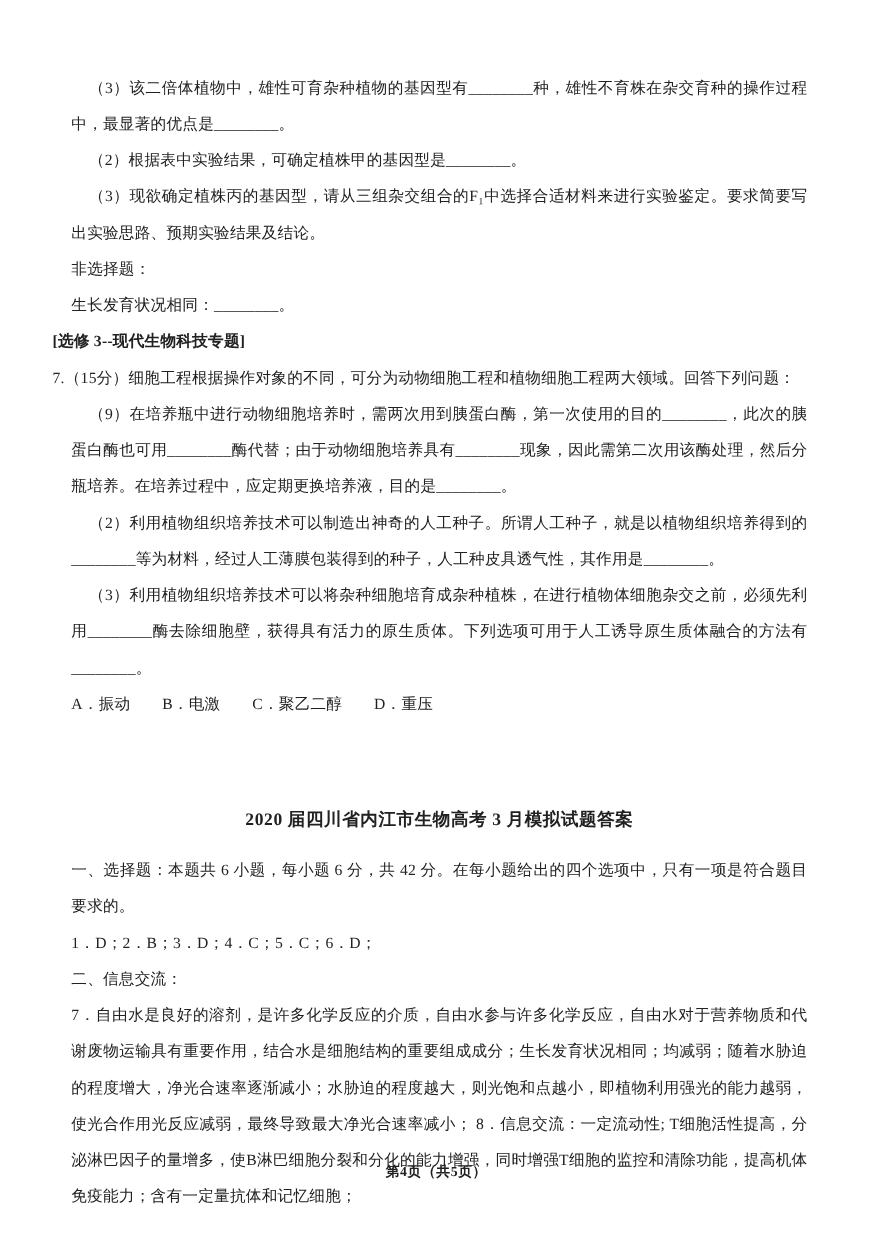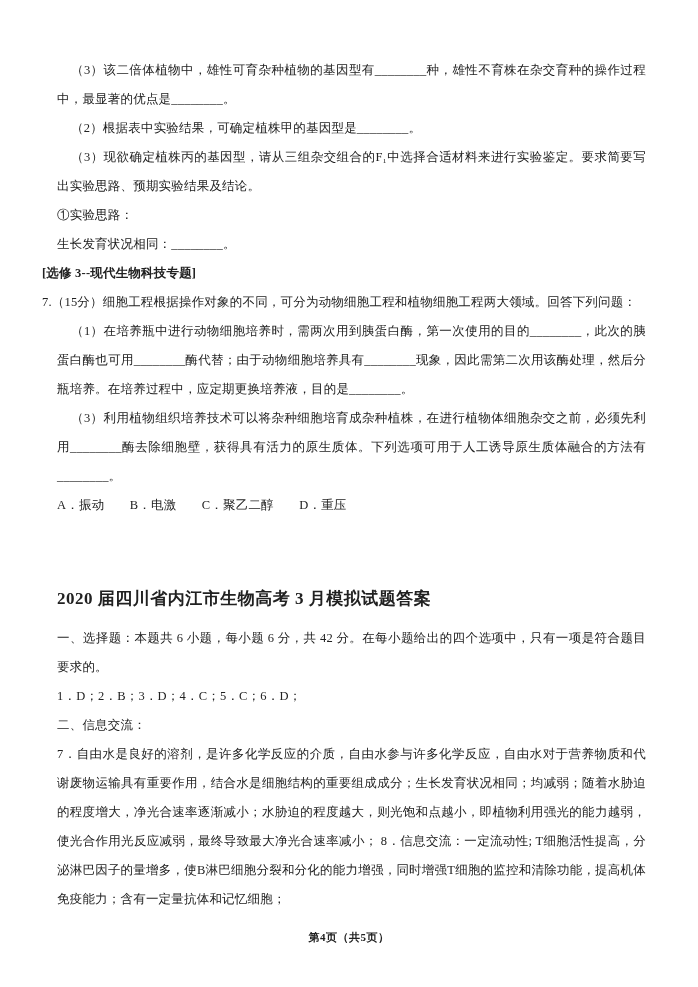--- a/index.html
+++ b/index.html
@@ -27,24 +27,24 @@
     font-size: 12.5px;
     line-height: 29px;
     text-align: justify;
     letter-spacing: 0.2px;
   }
   .first-indent { text-indent: 14px; }
   .outdent { margin-left: -15px; }
   .bold { font-weight: 700; }
   .answer-title {
     margin: 66px 0 12px 0;
-    font-size: 17px;
+    font-size: 14px;
     line-height: 26px;
     font-weight: 700;
-    text-align: left;
+    text-align: center;
     letter-spacing: 0.5px;
   }
   .footer {
     position: absolute;
     left: 0;
     right: 0;
     bottom: 42px;
     text-align: center;
     font-size: 11px;
     font-weight: 700;
@@ -53,28 +53,29 @@
 </style>
 </head>
 <body>
 
 <div class="page">
 
   <div>
     <p class="para first-indent">（3）该二倍体植物中，雄性可育杂种植物的基因型有________种，雄性不育株在杂交育种的操作过程中，最显著的优点是________。</p>
     <p class="para first-indent">（2）根据表中实验结果，可确定植株甲的基因型是________。</p>
     <p class="para first-indent">（3）现欲确定植株丙的基因型，请从三组杂交组合的F₁中选择合适材料来进行实验鉴定。要求简要写出实验思路、预期实验结果及结论。</p>
-    <p class="para">①实验思路：</p>
+    <p class="para">非选择题：</p>
     <p class="para">生长发育状况相同：________。</p>
   </div>
 
   <div>
     <p class="para bold outdent">[选修 3--现代生物科技专题]</p>
     <p class="para outdent">7.（15分）细胞工程根据操作对象的不同，可分为动物细胞工程和植物细胞工程两大领域。回答下列问题：</p>
-    <p class="para first-indent">（1）在培养瓶中进行动物细胞培养时，需两次用到胰蛋白酶，第一次使用的目的________，此次的胰蛋白酶也可用________酶代替；由于动物细胞培养具有________现象，因此需第二次用该酶处理，然后分瓶培养。在培养过程中，应定期更换培养液，目的是________。</p>
+    <p class="para first-indent">（9）在培养瓶中进行动物细胞培养时，需两次用到胰蛋白酶，第一次使用的目的________，此次的胰蛋白酶也可用________酶代替；由于动物细胞培养具有________现象，因此需第二次用该酶处理，然后分瓶培养。在培养过程中，应定期更换培养液，目的是________。</p>
+    <p class="para first-indent">（2）利用植物组织培养技术可以制造出神奇的人工种子。所谓人工种子，就是以植物组织培养得到的________等为材料，经过人工薄膜包装得到的种子，人工种皮具透气性，其作用是________。</p>
     <p class="para first-indent">（3）利用植物组织培养技术可以将杂种细胞培育成杂种植株，在进行植物体细胞杂交之前，必须先利用________酶去除细胞壁，获得具有活力的原生质体。下列选项可用于人工诱导原生质体融合的方法有________。</p>
     <p class="para">A．振动　　B．电激　　C．聚乙二醇　　D．重压</p>
   </div>
 
   <h1 class="answer-title">2020 届四川省内江市生物高考 3 月模拟试题答案</h1>
 
   <div>
     <p class="para">一、选择题：本题共 6 小题，每小题 6 分，共 42 分。在每小题给出的四个选项中，只有一项是符合题目要求的。</p>
     <p class="para">1．D；2．B；3．D；4．C；5．C；6．D；</p>
     <p class="para">二、信息交流：</p>

